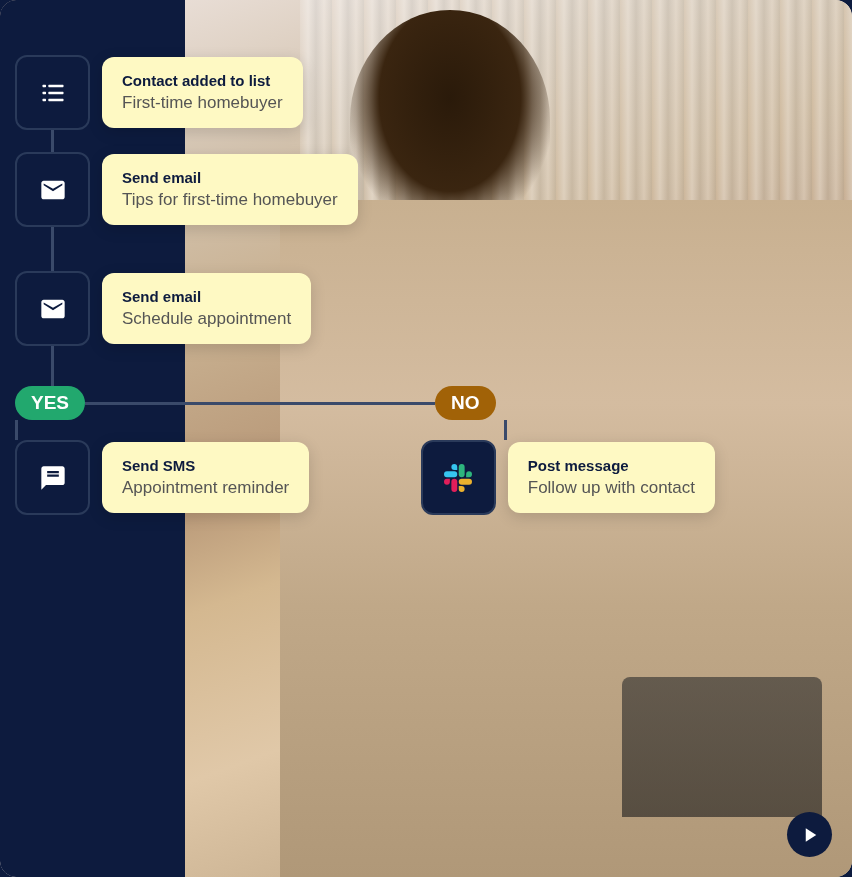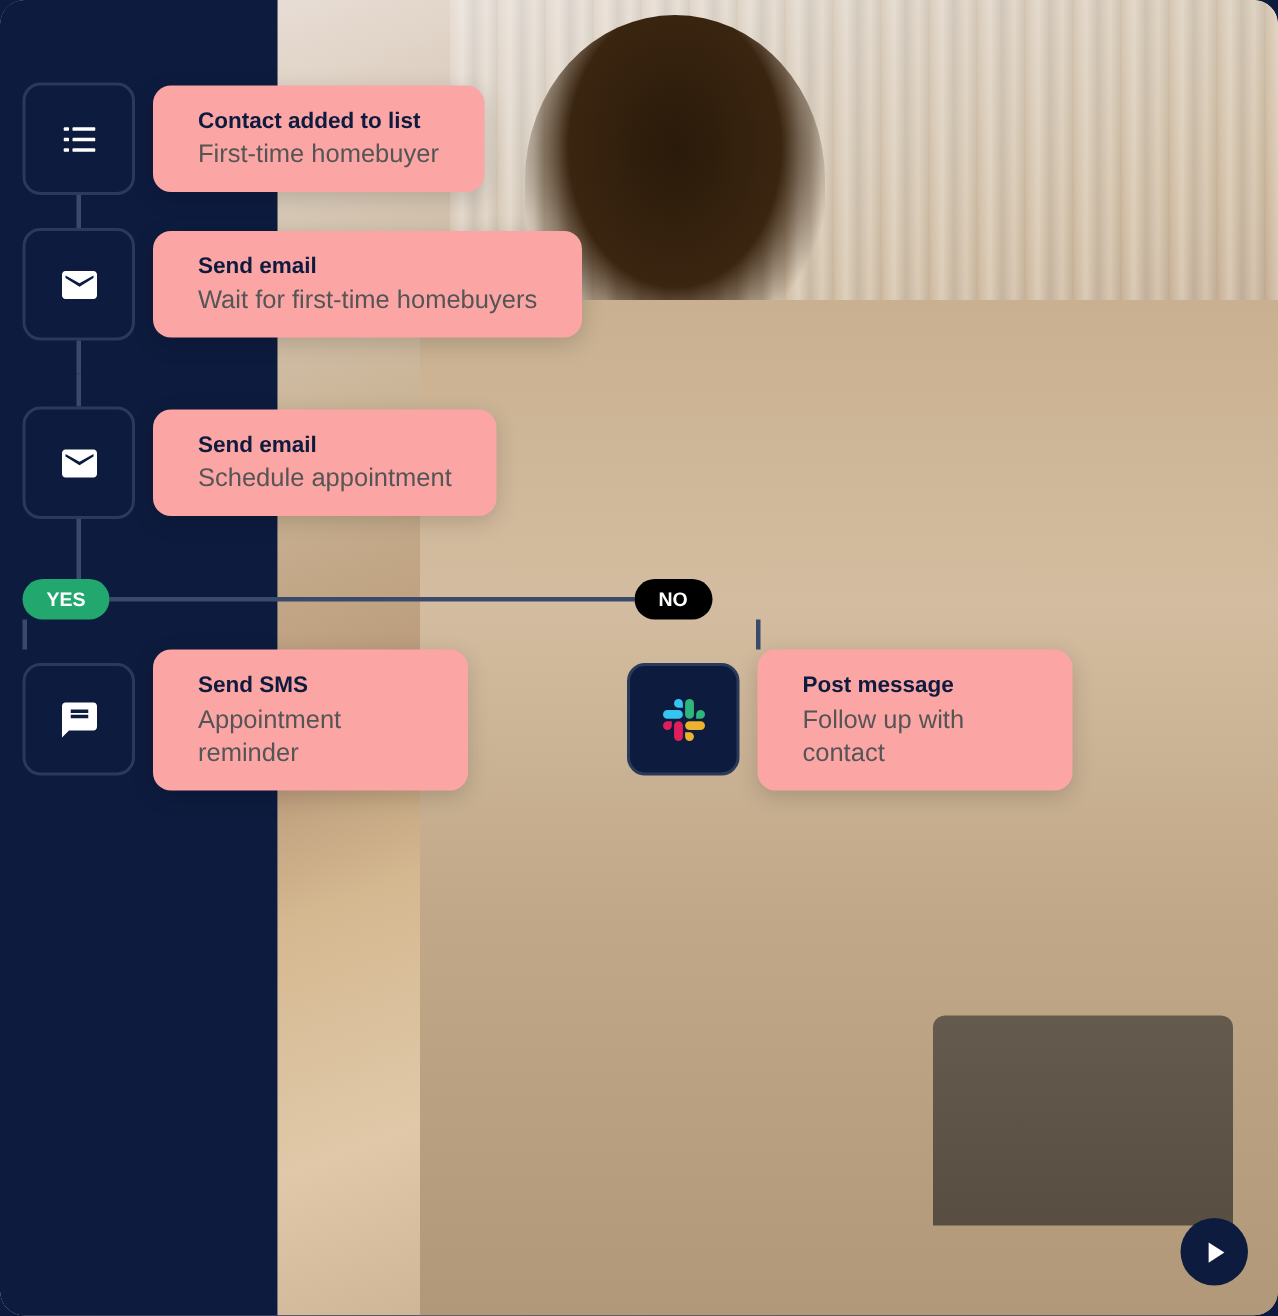--- a/index.html
+++ b/index.html
@@ -44,23 +44,23 @@
       border: 2px solid #2a3a5a;
     }
 
     .icon-box svg {
       width: 28px;
       height: 28px;
       fill: white;
     }
 
     .card {
-      background: #fca5a5;
+      background: #fef9c3;
       border-radius: 12px;
-      padding: 14px 30px;
+      padding: 14px 20px;
       margin-left: 12px;
       min-width: 200px;
       box-shadow: 0 4px 15px rgba(0,0,0,0.15);
     }
 
     .card-title {
       font-weight: 700;
       font-size: 15px;
       color: #0d1b3e;
       line-height: 1.3;
@@ -71,31 +71,31 @@
       font-size: 17px;
       color: #555;
       line-height: 1.3;
       margin-top: 2px;
     }
 
     .badge {
       border-radius: 20px;
       padding: 6px 16px;
       font-weight: 700;
-      font-size: 13px;
+      font-size: 19px;
       color: white;
       z-index: 10;
     }
 
     .badge-yes {
       background: #22a86e;
     }
 
     .badge-no {
-      background: #000000;
+      background: #a16207;
       margin-left: 320px;
     }
 
     
     .play-button {
       position: absolute;
       bottom: 20px;
       right: 20px;
       width: 45px;
       height: 45px;
@@ -183,21 +183,21 @@
   <div class="line-segment" style="height: 22px;"></div>
 
   <div class="item-row">
     <div class="icon-box">
       <svg viewBox="0 0 24 24" fill="white" xmlns="http://www.w3.org/2000/svg">
         <path d="M4 4h16c1.1 0 2 .9 2 2v12c0 1.1-.9 2-2 2H4c-1.1 0-2-.9-2-2V6c0-1.1.9-2 2-2zm8 7L4 6.5V8l8 5 8-5V6.5L12 11z"></path>
       </svg>
     </div>
     <div class="card">
       <div class="card-title">Send email</div>
-      <div class="card-subtitle">Wait for first-time homebuyers</div>
+      <div class="card-subtitle">Tips for first-time homebuyer</div>
     </div>
   </div>
 
   <div class="line-segment" style="height: 22px;"></div>
 
 
   <div class="line-segment" style="height: 22px;"></div>
 
   <div class="item-row">
     <div class="icon-box">

